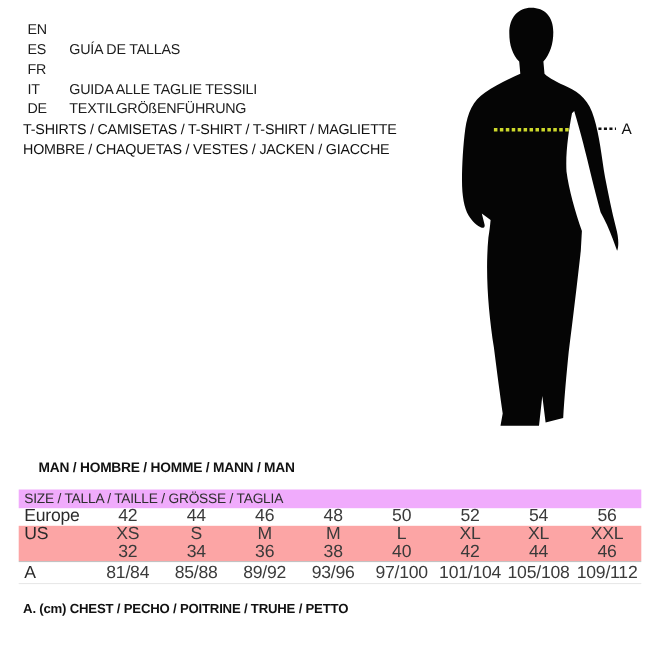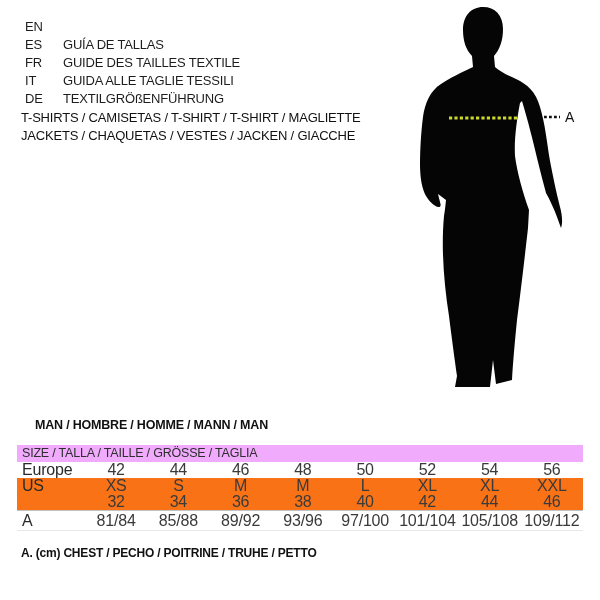--- a/index.html
+++ b/index.html
@@ -26,55 +26,54 @@
   .section-title{position:absolute;left:35px;top:417px;font-size:12.5px;font-weight:700;line-height:16px;color:#111;}
   
   .size-table{position:absolute;left:17px;top:445px;width:566px;}
   .thead{
     height:17px;line-height:17px;background:#f0abfc;color:#2e2e2e;
     font-size:12.5px;padding-left:5px;box-sizing:border-box;
   }
   .trow{display:flex;align-items:center;height:16px;font-size:16px;color:#3a3a3a;}
   .trow .tlabel{width:68px;flex:0 0 68px;padding-left:5px;box-sizing:border-box;color:#2a2a2a;}
   .tcell{flex:1;text-align:center;}
-  .band{background:#f97316;}
+  .band{background:#fca5a5;}
   .row-a{height:19px;border-top:1px solid #c2c2c2;border-bottom:1px solid #e8e8e8;}
   
   .footnote{position:absolute;left:21px;top:546px;font-size:12px;font-weight:700;color:#111;}
 </style>
 </head>
 <body>
 
 <div class="page">
 
   <div class="lang-block">
     <div class="lang-row">
       <span class="lang-code">EN</span>
     </div>
     <div class="lang-row">
       <span class="lang-code">ES</span>
       <span class="lang-label">GUÍA DE TALLAS</span>
     </div>
     <div class="lang-row">
       <span class="lang-code">FR</span>
-      <span class="lang-label">GUIDE DES TAILLES TEXTILE</span>
     </div>
     <div class="lang-row">
       <span class="lang-code">IT</span>
       <span class="lang-label">GUIDA ALLE TAGLIE TESSILI</span>
     </div>
     <div class="lang-row">
       <span class="lang-code">DE</span>
       <span class="lang-label">TEXTILGRÖßENFÜHRUNG</span>
     </div>
   </div>
 
   <div class="categories">
     <div class="cat-line">T-SHIRTS / CAMISETAS / T-SHIRT / T-SHIRT / MAGLIETTE</div>
-    <div class="cat-line">JACKETS / CHAQUETAS / VESTES / JACKEN / GIACCHE</div>
+    <div class="cat-line">HOMBRE / CHAQUETAS / VESTES / JACKEN / GIACCHE</div>
   </div>
 
   <svg class="figure-svg" width="190" height="400" viewBox="0 0 190 400" xmlns="http://www.w3.org/2000/svg">
     <path fill="#050505" d="
       M 73 7
       C 61 7 53 16 53 30
       C 53 41 56 50 62 56
       L 63 67
       C 52 72 40 78 31 84
       C 20 91 15 103 13 117

